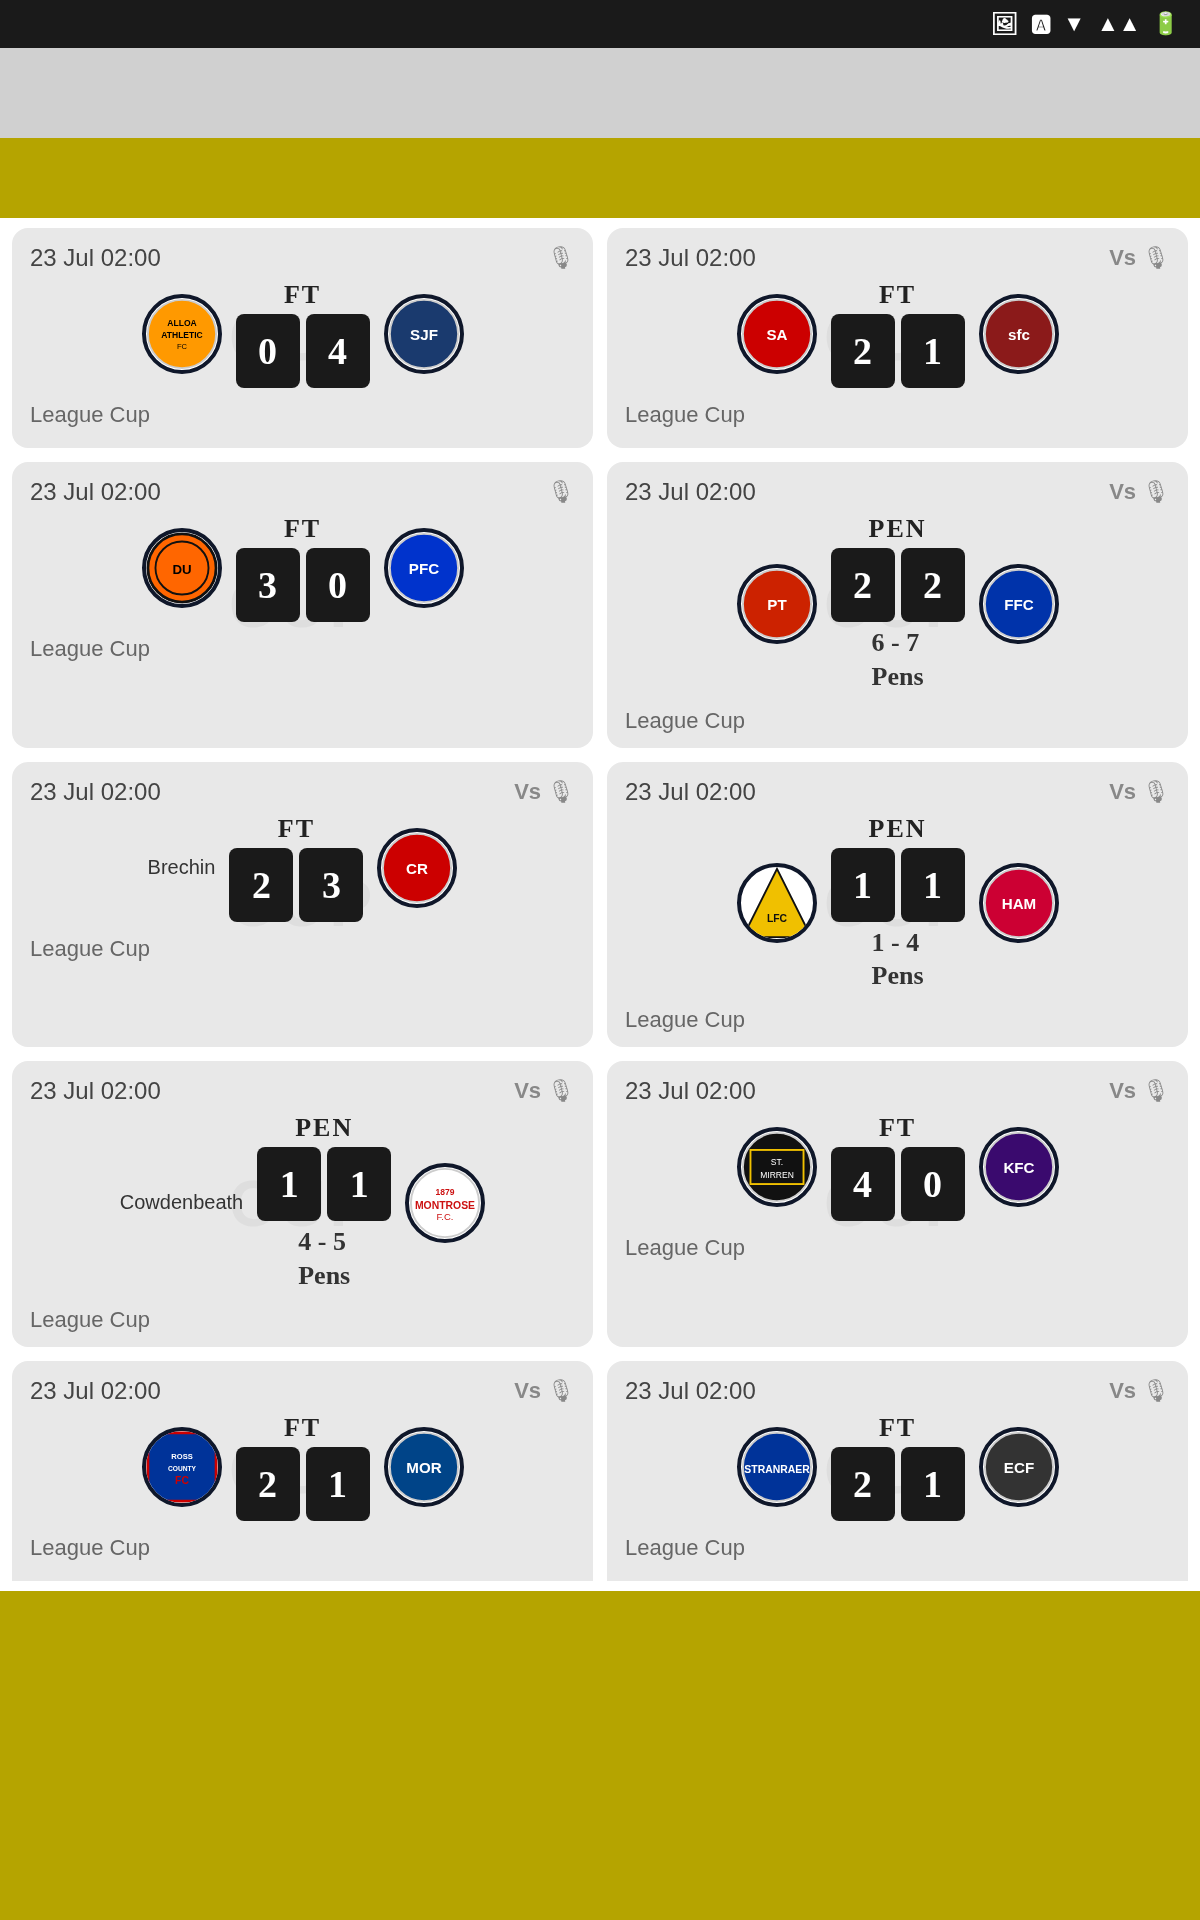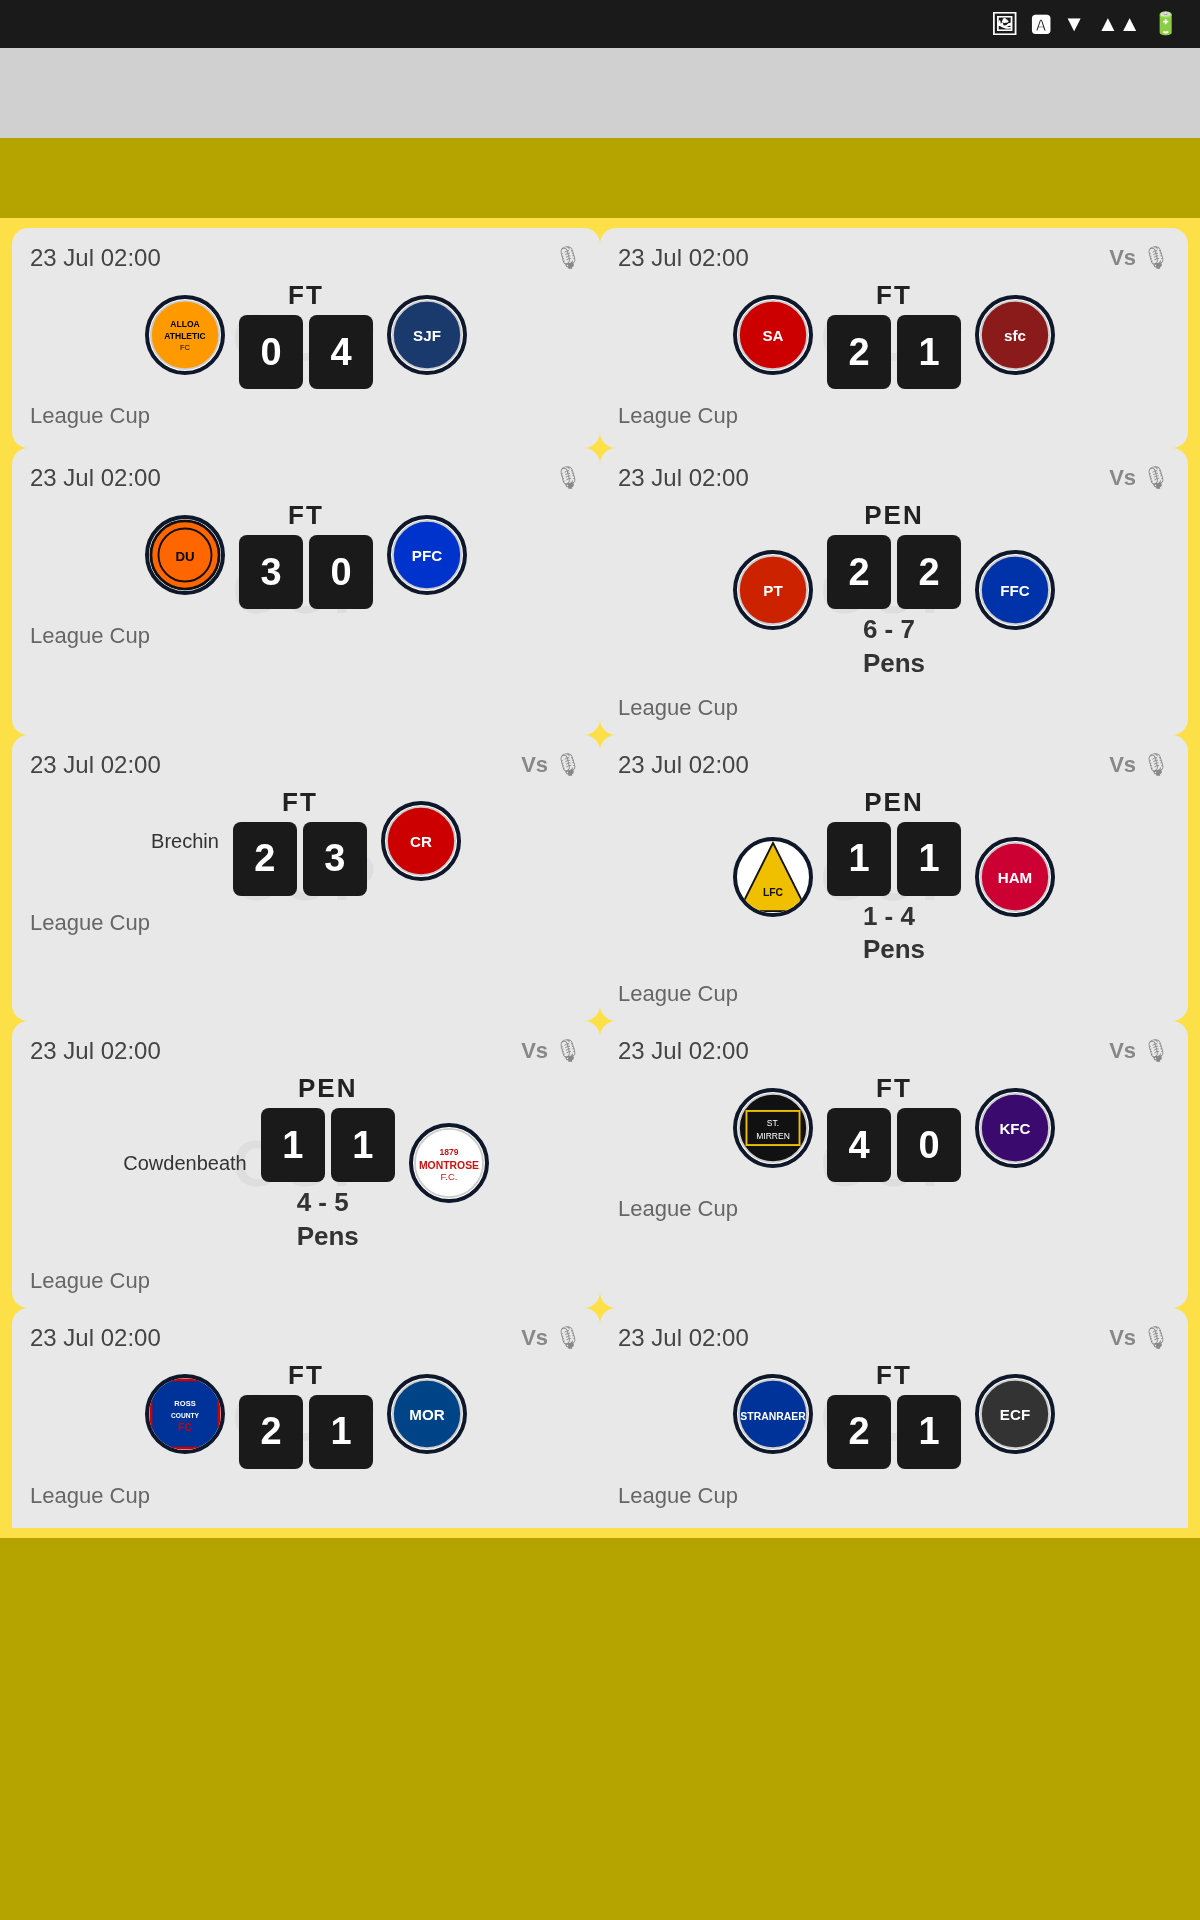--- a/index.html
+++ b/index.html
@@ -56,24 +56,25 @@
       background: #b5a400;
       height: 80px;
       display: flex;
       align-items: center;
       justify-content: space-between;
       padding: 0 60px;
     }
 
     
     .matches-grid {
-      background: #fde047;
+      background: #ffffff;
       padding: 10px 12px;
       display: grid;
       grid-template-columns: 1fr 1fr;
+      gap: 14px;
     }
 
     
     .match-card {
       background: #e8e8e8;
       border-radius: 16px;
       padding: 16px 18px 14px 18px;
       position: relative;
       min-height: 220px;
     }
@@ -125,20 +126,21 @@
       font-weight: 500;
       color: #333;
       flex-shrink: 0;
     }
 
     .score-area {
       display: flex;
       flex-direction: column;
       align-items: center;
       gap: 4px;
+      font-family: Liberation Serif, serif;
     }
 
     .score-type {
       font-size: 26px;
       font-weight: 900;
       color: #222;
       letter-spacing: 2px;
     }
 
     .scores {

